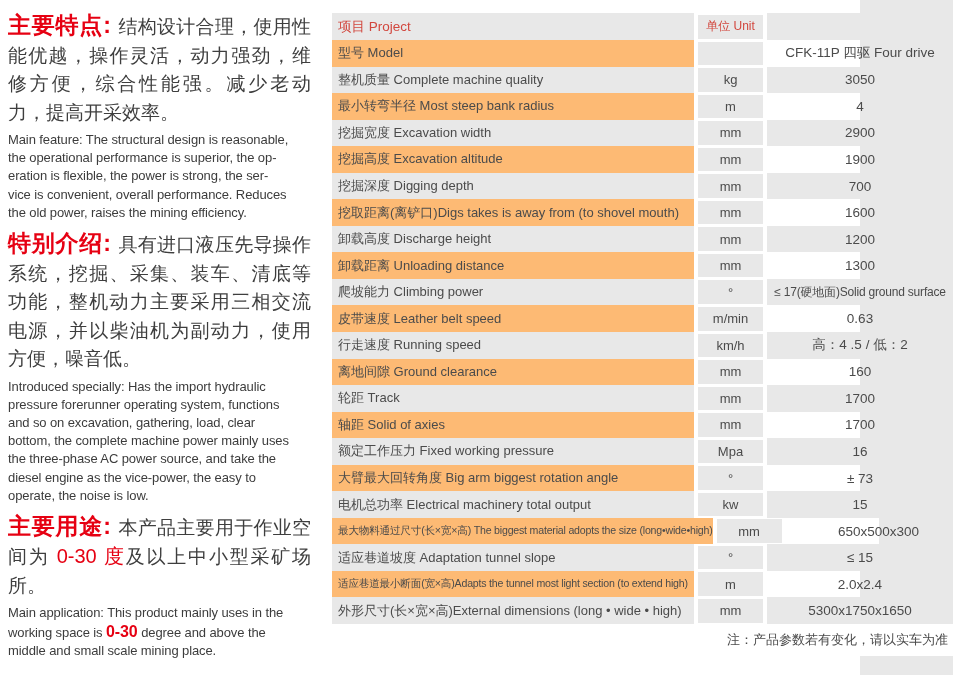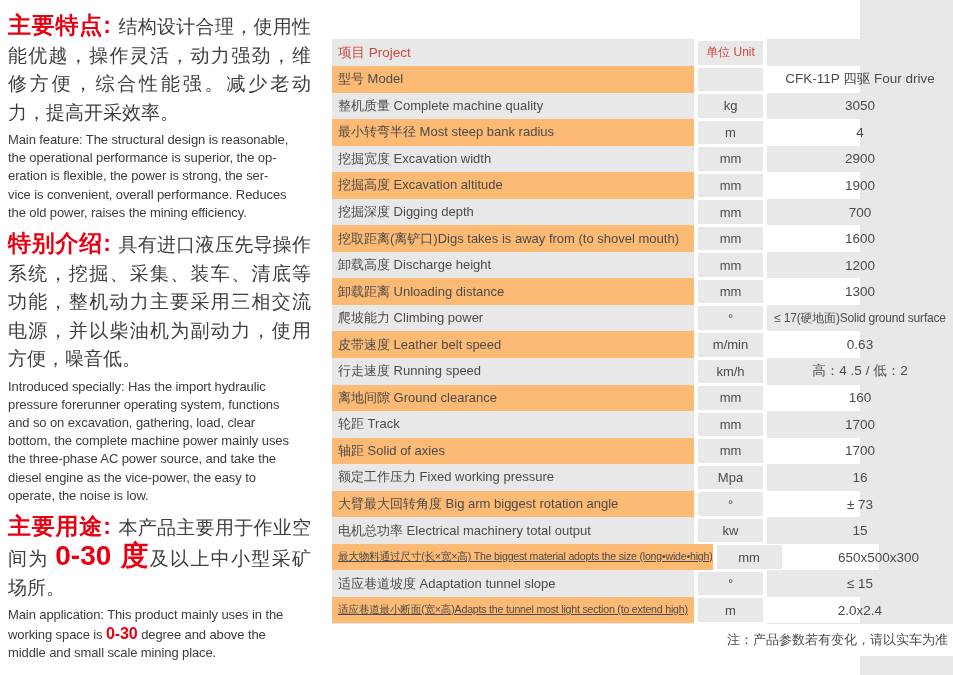--- a/index.html
+++ b/index.html
@@ -14,30 +14,30 @@
   body{font-family:"Liberation Sans","DejaVu Sans",sans-serif;}
   .page{position:relative;width:953px;height:675px;background:#fff;overflow:hidden;}
 
   
   .side-strip{position:absolute;left:860px;top:0;width:93px;height:675px;background:var(--gray);}
 
   
   .left-panel{position:absolute;left:8px;top:11px;width:303px;color:var(--txt);}
   .cn{font-size:19px;line-height:28.5px;text-align:justify;color:#3e3e3e;}
   .cn .seg-heading{font-size:23px;font-weight:bold;color:var(--red);letter-spacing:.5px;}
-  .cn .seg-red-big{font-size:28px;font-weight:bold;color:var(--red);margin-top:8px;}
+  .cn .seg-red-big{font-size:20px;font-weight:normal;color:var(--red);margin-top:8px;}
   .en{font-size:13px;line-height:18.2px;color:#3c3c3c;white-space:pre-line;margin-top:4px;margin-bottom:7px;letter-spacing:-.1px;}
   .en .seg-red-bold{font-size:16px;font-weight:bold;color:var(--red);}
 
   
   .spec-table{position:absolute;left:332px;top:13px;width:621px;color:var(--tbl-txt);}
   .row{display:flex;height:26.55px;align-items:stretch;white-space:nowrap;}
-  .row.header{height:27px;margin-top:26px;}
+  .row.header{height:27px;}
   .c1{flex:0 0 362px;display:flex;align-items:center;padding-left:6px;font-size:13px;overflow:visible;}
-  .c1.small{font-size:10.6px;letter-spacing:-.2px;text-decoration:underline;}
+  .c1.small{font-size:10.6px;letter-spacing:-.2px;}
   .colgap{flex:0 0 4px;background:#fff;}
   .c2{flex:0 0 65px;display:flex;align-items:center;justify-content:center;font-size:13px;background:var(--gray);margin:1.5px 0;}
   .c3{flex:0 0 186px;position:relative;display:flex;align-items:center;justify-content:center;}
   .c3bg{position:absolute;left:0;top:0;bottom:0;width:93px;}
   .c3 .val{position:relative;font-size:13.5px;}
   .c3 .val.vsmall{font-size:12px;letter-spacing:-.2px;}
   .row.gray .c1{background:var(--gray);}
   .row.gray .c3bg{background:var(--gray);}
   .row.white .c1{background:#fdba74;}
   .row.white .c3bg{background:#fff;}

